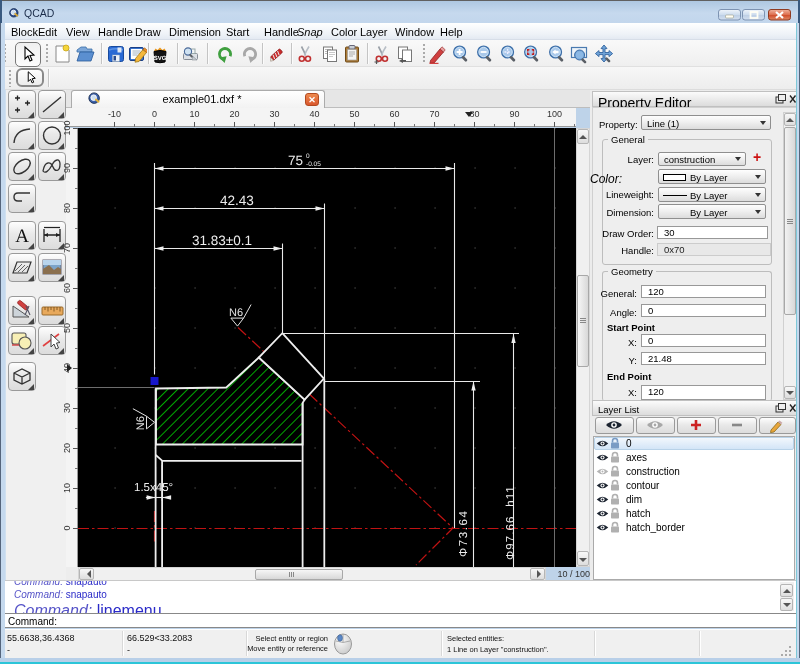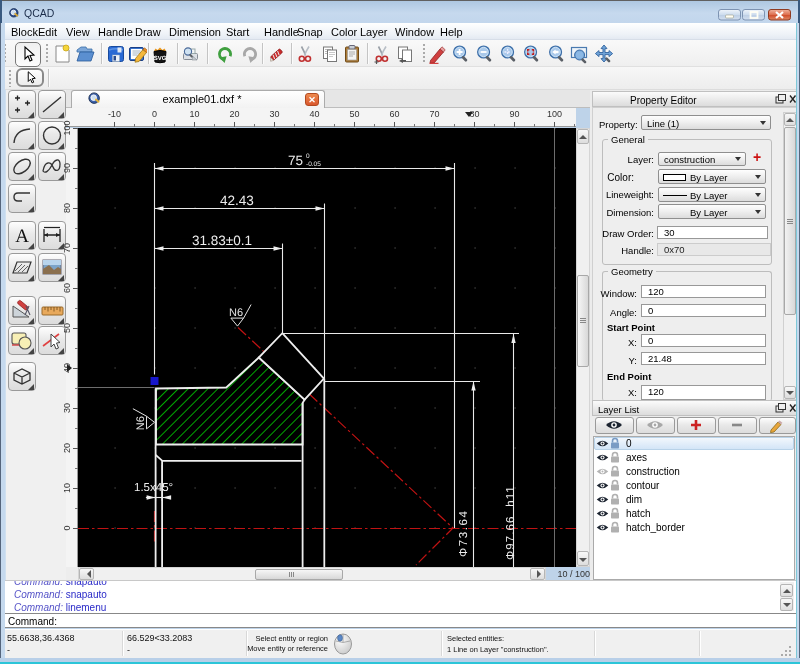--- a/index.html
+++ b/index.html
@@ -50,21 +50,21 @@
 </svg>
 <div class="a" style="left:2px;top:23px;width:796px;height:17px;background:linear-gradient(#ffffff,#eef2f7 70%,#e4eaf2);border-bottom:1px solid #d7dee8;"></div>
 <div class="a" style="left:11px;top:26px;font-size:11px;color:#000;">Block</div>
 <div class="a" style="left:38px;top:26px;font-size:11px;color:#000;">Edit</div>
 <div class="a" style="left:66px;top:26px;font-size:11px;color:#000;">View</div>
 <div class="a" style="left:98px;top:26px;font-size:11px;color:#000;">Handle</div>
 <div class="a" style="left:135px;top:26px;font-size:11px;color:#000;">Draw</div>
 <div class="a" style="left:169px;top:26px;font-size:11px;color:#000;">Dimension</div>
 <div class="a" style="left:226px;top:26px;font-size:11px;color:#000;">Start</div>
 <div class="a" style="left:264px;top:26px;font-size:11px;color:#000;">Handle</div>
-<div class="a" style="left:297px;top:26px;font-size:11px;color:#000;">Snap</div>
+<div class="a" style="left:297px;top:26px;font-size:11px;color:#000;font-style:italic;">Snap</div>
 <div class="a" style="left:331px;top:26px;font-size:11px;color:#000;">Color</div>
 <div class="a" style="left:360px;top:26px;font-size:11px;color:#000;">Layer</div>
 <div class="a" style="left:395px;top:26px;font-size:11px;color:#000;">Window</div>
 <div class="a" style="left:440px;top:26px;font-size:11px;color:#000;">Help</div>
 <div class="a" style="left:2px;top:40px;width:796px;height:27px;background:linear-gradient(#f9f9f9,#efefef);border-bottom:1px solid #e0e0e0;"></div>
 <div class="a" style="left:3px;top:44px;height:20px;"></div>
 <div class="a grip" style="left:4px;top:44px;height:20px;"></div>
 <div class="a grip" style="left:46px;top:44px;height:20px;"></div>
 <div class="a" style="left:15px;top:42px;width:26px;height:25px;border:1px solid #787878;border-radius:5px;background:linear-gradient(#f0f0f0,#fdfdfd);">
 <svg width="24" height="23" viewBox="0 0 24 23">
@@ -462,41 +462,41 @@
 <div class="a" style="left:79px;top:568px;width:15px;height:12px;background:linear-gradient(#f8f8f8,#ddd);border:1px solid #b5b5b5;border-radius:2px;"></div>
 <div class="a" style="left:87px;top:570px;width:0;height:0;border-top:4px solid transparent;border-bottom:4px solid transparent;border-right:4px solid #555;"></div>
 <div class="a" style="left:530px;top:568px;width:15px;height:12px;background:linear-gradient(#f8f8f8,#ddd);border:1px solid #b5b5b5;border-radius:2px;"></div>
 <div class="a" style="left:537px;top:570px;width:0;height:0;border-top:4px solid transparent;border-bottom:4px solid transparent;border-left:4px solid #555;"></div>
 <div class="a" style="left:255px;top:569px;width:88px;height:11px;background:linear-gradient(#f6f6f6,#d8d8d8);border:1px solid #a8a8a8;border-radius:2px;"></div>
 <div class="a" style="left:289px;top:572px;width:1px;height:5px;background:#888;box-shadow:2px 0 0 #888,4px 0 0 #888;"></div>
 <div class="a" style="left:546px;top:569px;width:44px;height:12px;font-size:9px;color:#333;text-align:right;">10 / 100</div>
 <div class="a" style="left:66px;top:567px;width:12px;height:14px;background:#ededed;"></div>
 <div class="a" style="left:590px;top:90px;width:210px;height:491px;background:#ececec;"></div>
 <div class="a" style="left:592px;top:91px;width:206px;height:16px;background:linear-gradient(#fbfbfb,#dcdcdc);border:1px solid #c0c0c0;"></div>
-<div class="a" style="left:598px;top:95px;font-size:10px;color:#000;margin-left:32px;">Property Editor</div>
+<div class="a" style="left:598px;top:95px;font-size:14px;color:#000;">Property Editor</div>
 <svg class="a" style="left:775px;top:94px" width="22" height="11" viewBox="0 0 22 11">
     <rect x="1" y="3" width="7" height="6" fill="none" stroke="#333"></rect>
     <rect x="3.5" y="0.5" width="7" height="6" fill="#eee" stroke="#333"></rect>
     <path d="M15 1.5 L20.5 8.5 M20.5 1.5 L15 8.5" stroke="#222" stroke-width="1.3"></path>
   </svg>
 <div class="a" style="left:592px;top:107px;width:206px;height:294px;background:#eeeeee;border:1px solid #d0d0d0;"></div>
 <div class="a" style="left:599px;top:119px;font-size:9.5px;color:#000;">Property:</div>
 <div class="a dd" style="left:641px;top:115px;width:130px;height:15px;font-size:9.5px;">
     <span style="position:absolute;left:5px;top:2px;">Line (1)</span>
     <span class="ddarr"></span>
   </div>
 <div class="a grp" style="left:602px;top:139px;width:170px;height:126px;"></div>
 <div class="a grplbl" style="left:608px;top:134px;font-size:9.5px;">General</div>
 <div class="a lbl" style="left:592px;top:154px;width:62px;font-size:9.5px;">Layer:</div>
 <div class="a dd" style="left:658px;top:152px;width:88px;height:14px;font-size:9.5px;">
     <span style="position:absolute;left:5px;top:1px;">construction</span>
     <span class="ddarr"></span>
   </div>
 <div class="a" style="left:753px;top:150px;width:14px;height:16px;color:#cc1111;font-size:14px;font-weight:bold;line-height:15px;">+</div>
-<div class="a lbl" style="left:572px;top:172px;width:62px;font-size:10px;">Color:</div>
+<div class="a lbl" style="left:560px;top:172px;width:62px;font-size:12px;font-style:italic;">Color:</div>
 <div class="a dd" style="left:658px;top:169px;width:108px;height:15px;font-size:9.5px;">
     <span style="position:absolute;left:4px;top:3.5px;width:23px;height:7px;background:#fff;border:1px solid #000;"></span>
     <span style="position:absolute;left:31px;top:2px;">By Layer</span>
     <span class="ddarr"></span>
   </div>
 <div class="a lbl" style="left:592px;top:189px;width:62px;font-size:9.5px;">Lineweight:</div>
 <div class="a dd" style="left:658px;top:187px;width:108px;height:15px;font-size:9.5px;">
     <span style="position:absolute;left:4px;top:7px;width:24px;height:1px;background:#000;"></span>
     <span style="position:absolute;left:31px;top:2px;">By Layer</span>
     <span class="ddarr"></span>
@@ -505,21 +505,21 @@
 <div class="a dd" style="left:658px;top:204px;width:108px;height:15px;font-size:9.5px;">
     <span style="position:absolute;left:31px;top:2px;">By Layer</span>
     <span class="ddarr"></span>
   </div>
 <div class="a lbl" style="left:592px;top:228px;width:62px;font-size:9.5px;">Draw Order:</div>
 <div class="a inp" style="left:657px;top:226px;width:111px;height:13px;font-size:9.5px;padding:0 6px;">30</div>
 <div class="a lbl" style="left:592px;top:245px;width:62px;font-size:9.5px;">Handle:</div>
 <div class="a" style="left:657px;top:243px;width:114px;height:13px;background:#e8e8e8;border:1px solid #cccccc;font-size:9.5px;padding:0 6px;color:#222;">0x70</div>
 <div class="a grp" style="left:602px;top:271px;width:170px;height:130px;border-bottom:none;"></div>
 <div class="a grplbl" style="left:608px;top:266px;font-size:9.5px;">Geometry</div>
-<div class="a lbl" style="left:577px;top:288px;width:60px;font-size:9.5px;">Window:</div>
+<div class="a lbl" style="left:577px;top:288px;width:60px;font-size:9.5px;">General:</div>
 <div class="a inp" style="left:641px;top:285px;width:125px;height:13px;font-size:9.5px;padding:0 6px;">120</div>
 <div class="a lbl" style="left:577px;top:307px;width:60px;font-size:9.5px;">Angle:</div>
 <div class="a inp" style="left:641px;top:304px;width:125px;height:13px;font-size:9.5px;padding:0 6px;">0</div>
 <div class="a" style="left:607px;top:322px;font-size:9.5px;font-weight:bold;color:#000;">Start Point</div>
 <div class="a lbl" style="left:577px;top:337px;width:60px;font-size:9.5px;">X:</div>
 <div class="a inp" style="left:641px;top:334px;width:125px;height:13px;font-size:9.5px;padding:0 6px;">0</div>
 <div class="a lbl" style="left:577px;top:355px;width:60px;font-size:9.5px;">Y:</div>
 <div class="a inp" style="left:641px;top:352px;width:125px;height:13px;font-size:9.5px;padding:0 6px;">21.48</div>
 <div class="a" style="left:607px;top:371px;font-size:9.5px;font-weight:bold;color:#000;">End Point</div>
 <div class="a lbl" style="left:577px;top:387px;width:60px;font-size:9.5px;">X:</div>
@@ -631,21 +631,21 @@
     <circle cx="9" cy="6" r="1.4" fill="#1c2430"></circle>
   </svg>
 <svg class="a" style="left:610px;top:521px" width="10" height="12" viewBox="0 0 10 12">
     <path d="M2.5 5.5 V4 a2.5 2.5 0 0 1 5 0 V5.5" fill="none" stroke="#b0b0b0" stroke-width="1.6"></path>
     <rect x="1" y="5.5" width="8" height="6" rx="0.8" fill="#b0b0b0"></rect>
   </svg>
 <div class="a" style="left:626px;top:522px;font-size:10px;color:#000;">hatch_border</div>
 <div class="a" style="left:2px;top:580px;width:796px;height:33px;background:#fff;border:1px solid #c8c8c8;border-bottom:none;overflow:hidden;">
     <div class="a" style="left:11px;top:-5px;font-size:10px;"><span style="color:#5553c8;font-style:italic;">Command:</span> <span style="color:#2a2ac8;">snapauto</span></div>
     <div class="a" style="left:11px;top:8px;font-size:10px;"><span style="color:#5553c8;font-style:italic;">Command:</span> <span style="color:#2a2ac8;">snapauto</span></div>
-    <div class="a" style="left:11px;top:21px;font-size:10px;"><span style="color:#5553c8;font-style:italic;">Command:</span> <span style="color:#2a2ac8;">linemenu</span></div>
+    <div class="a" style="left:11px;top:21px;font-size:16px;"><span style="color:#5553c8;font-style:italic;">Command:</span> <span style="color:#2a2ac8;">linemenu</span></div>
   </div>
 <div class="a" style="left:780px;top:582px;width:14px;height:29px;background:#f0f0f0;"></div>
 <div class="a" style="left:780px;top:584px;width:13px;height:13px;background:linear-gradient(#f8f8f8,#ddd);border:1px solid #b5b5b5;border-radius:2px;"></div>
 <div class="a" style="left:783px;top:589px;width:0;height:0;border-left:4px solid transparent;border-right:4px solid transparent;border-bottom:4px solid #555;"></div>
 <div class="a" style="left:780px;top:598px;width:13px;height:13px;background:linear-gradient(#f8f8f8,#ddd);border:1px solid #b5b5b5;border-radius:2px;"></div>
 <div class="a" style="left:783px;top:603px;width:0;height:0;border-left:4px solid transparent;border-right:4px solid transparent;border-top:4px solid #555;"></div>
 <div class="a" style="left:2px;top:613px;width:796px;height:15px;background:#fff;border:1px solid #888;"></div>
 <div class="a" style="left:8px;top:616px;font-size:10px;color:#000;">Command:</div>
 <div class="a" style="left:2px;top:629px;width:796px;height:29px;background:#f0f0f0;border-top:1px solid #fff;"></div>
 <div class="a" style="left:122px;top:631px;width:1px;height:25px;background:#d8d8d8;box-shadow:1px 0 0 #fff;"></div>

